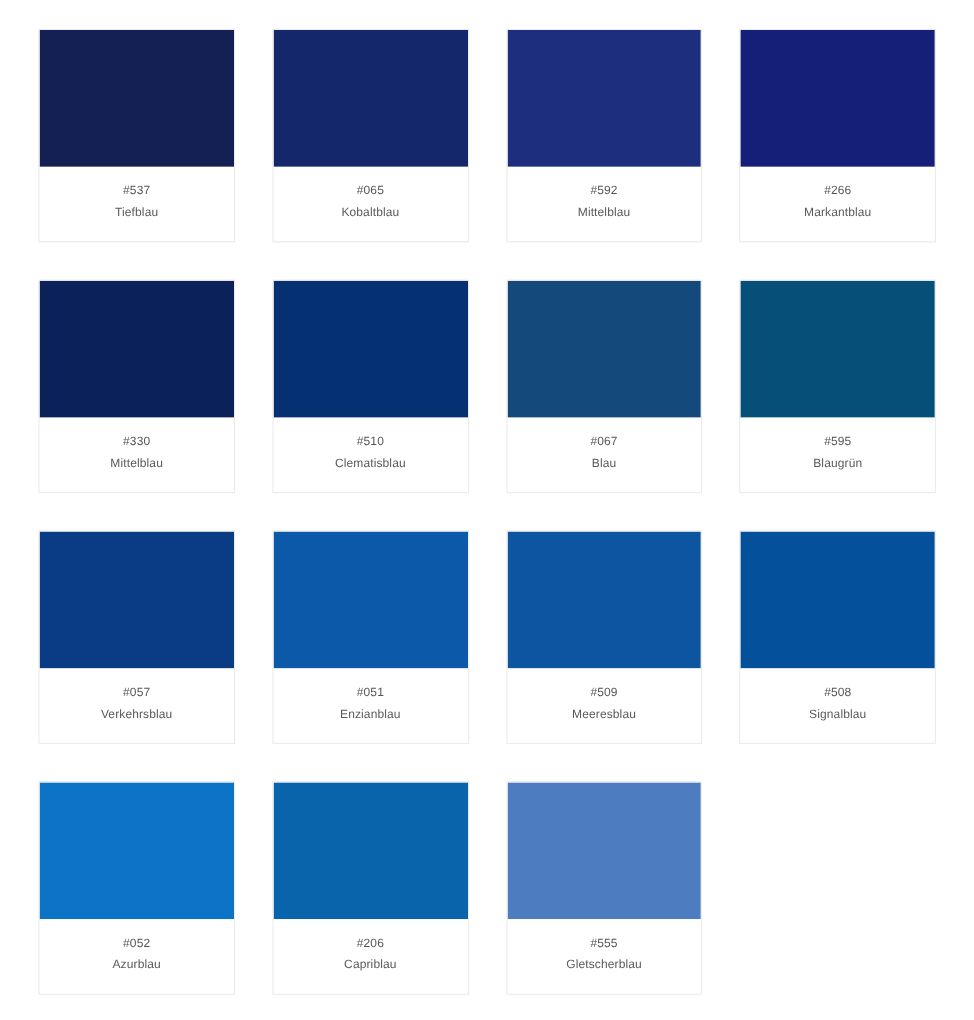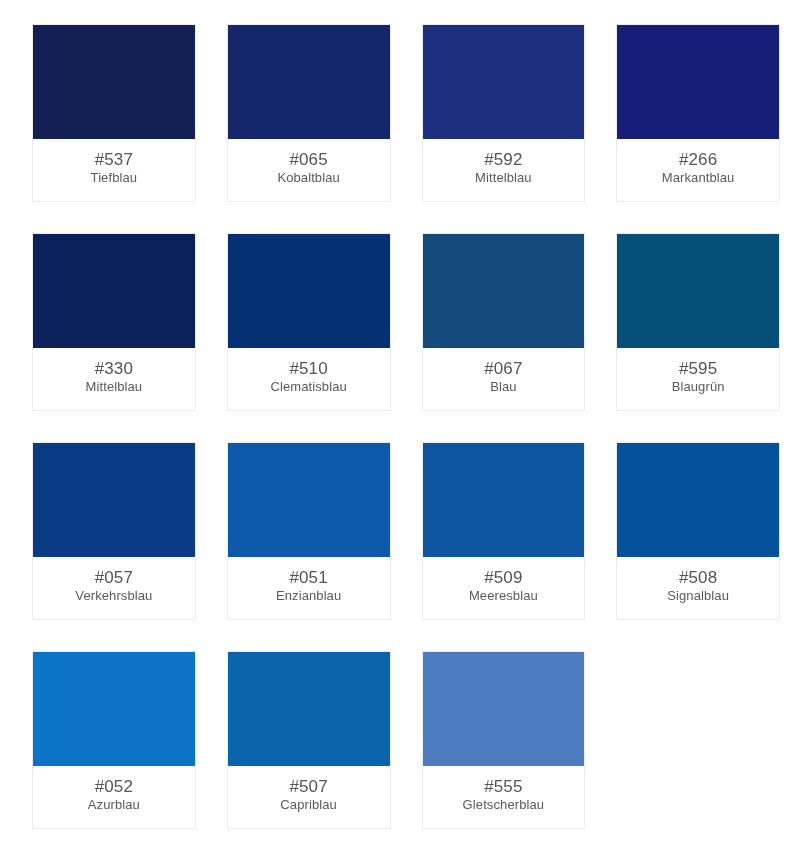--- a/index.html
+++ b/index.html
@@ -49,29 +49,29 @@
     padding: 12px 4px 14px 4px;
     text-align: center;
     background: #ffffff;
     display: flex;
     flex-direction: column;
     align-items: center;
     justify-content: center;
   }
 
   .swatch-code {
-    font-size: 17px;
+    font-size: 10px;
     line-height: 18px;
     color: #555555;
     letter-spacing: 0.1px;
     white-space: nowrap;
   }
 
   .swatch-name {
-    font-size: 13px;
+    font-size: 10px;
     line-height: 18px;
     color: #5a5a5a;
     letter-spacing: 0.1px;
     white-space: nowrap;
   }
 </style>
 </head>
 <body style="background: rgb(255, 255, 255);">
 
 <main id="swatch-grid">
@@ -162,21 +162,21 @@
     <div class="swatch-card">
       <div class="swatch-color" style="background-color: rgb(12, 116, 198);"></div>
       <div class="swatch-caption">
         <div class="swatch-code">#052</div>
         <div class="swatch-name">Azurblau</div>
       </div>
     </div>
     <div class="swatch-card">
       <div class="swatch-color" style="background-color: rgb(10, 100, 172);"></div>
       <div class="swatch-caption">
-        <div class="swatch-code">#507</div>
+        <div class="swatch-code">#206</div>
         <div class="swatch-name">Capriblau</div>
       </div>
     </div>
     <div class="swatch-card">
       <div class="swatch-color" style="background-color: rgb(77, 124, 192);"></div>
       <div class="swatch-caption">
         <div class="swatch-code">#555</div>
         <div class="swatch-name">Gletscherblau</div>
       </div>
     </div>

